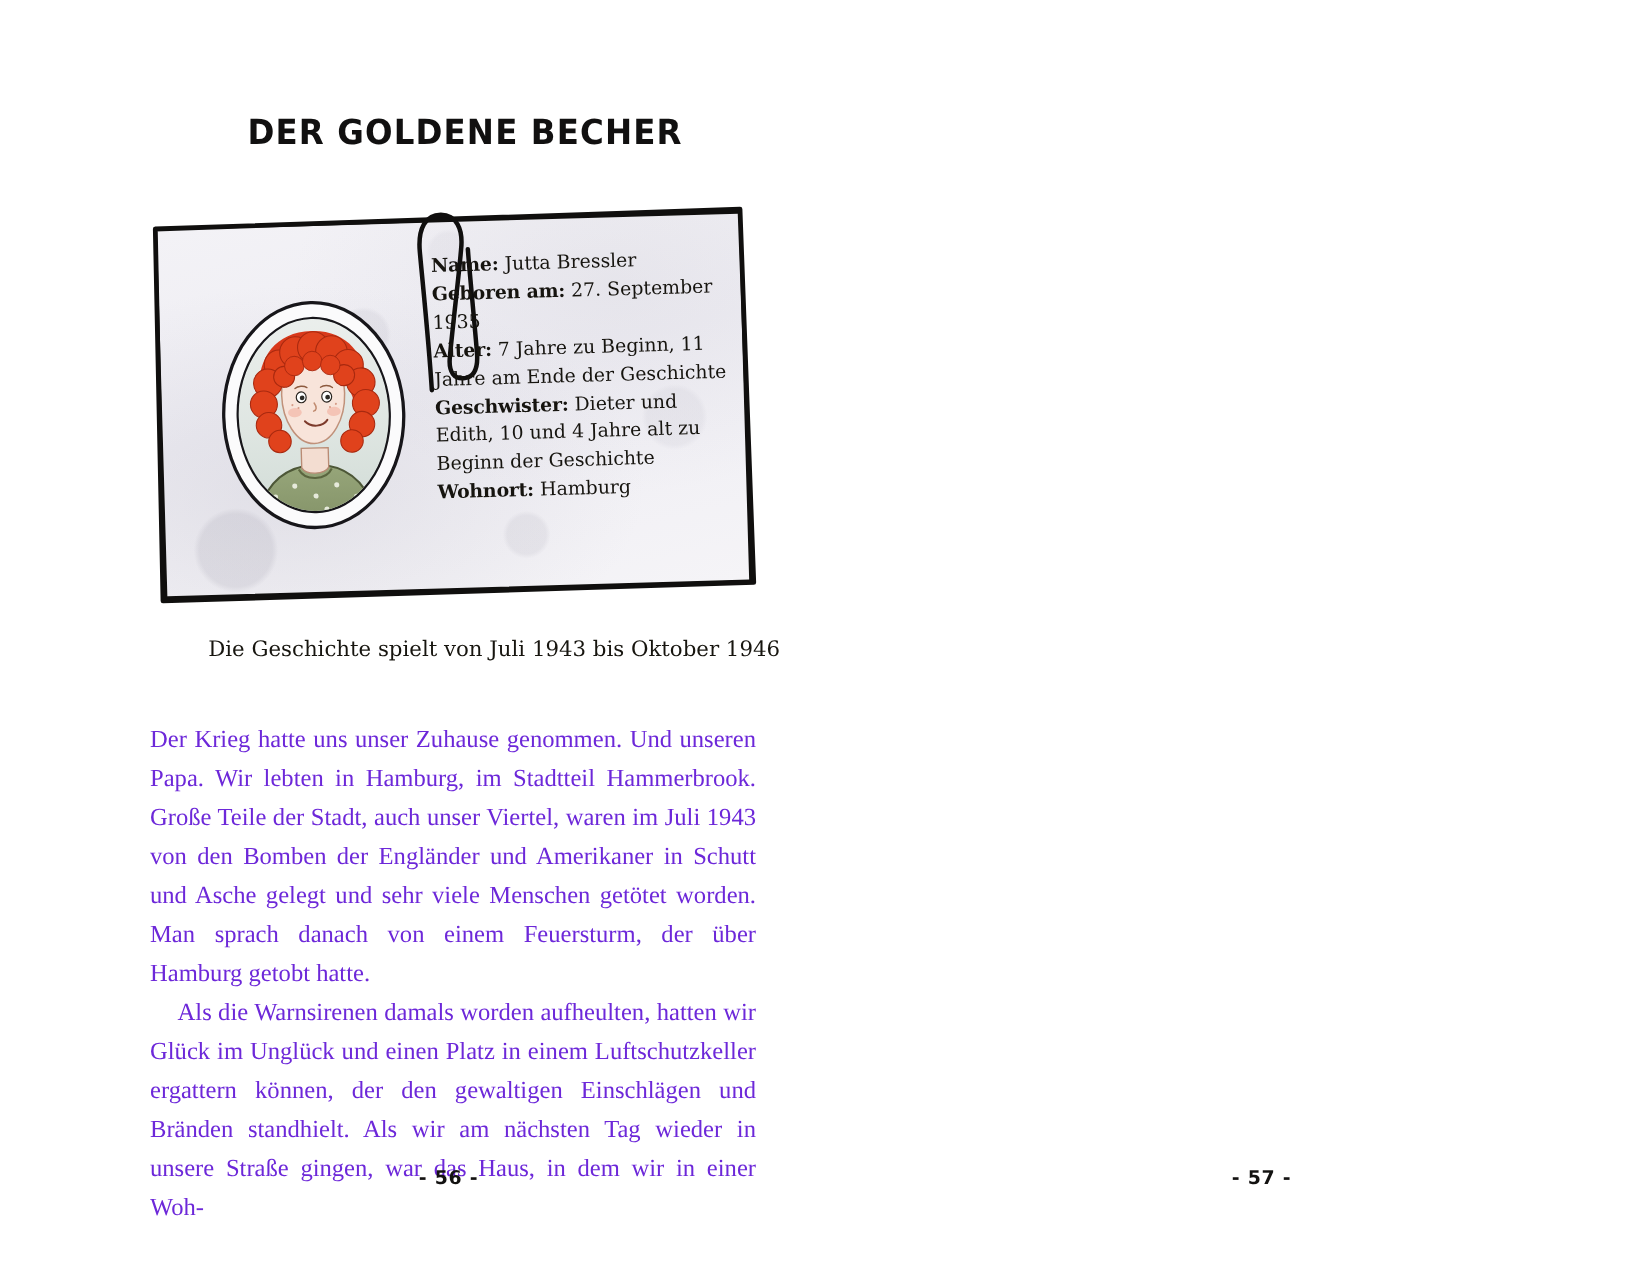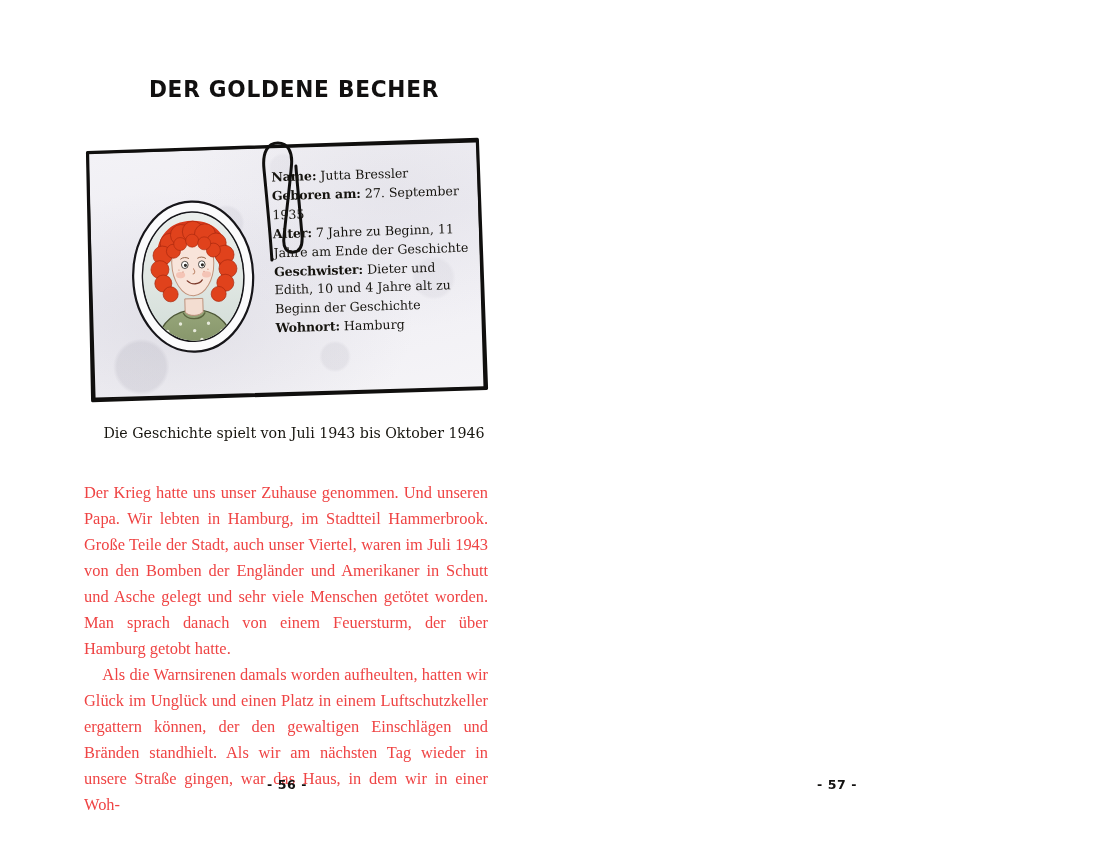--- a/index.html
+++ b/index.html
@@ -23,21 +23,21 @@
   }
 
   .page {
     position: relative;
     width: 550px;
     height: 845px;
     box-sizing: border-box;
   }
 
   
-  .page-left   { padding: 0 62px 0 84px; }
+  .page-left   { padding: 0 62px 0 84px; margin-left: 16px; }
   .page-right  { padding: 0 78px 0 58px; }
 
   .chapter-title {
     position: absolute;
     left: 84px;
     top: 76px;
     width: 420px;
     font-family: "DejaVu Sans", "Liberation Sans", sans-serif;
     font-weight: 700;
     font-size: 23px;
@@ -130,34 +130,34 @@
   .card-fields b {
     font-weight: 700;
     letter-spacing: -0.01em;
   }
 
   .card-caption {
     position: absolute;
     left: 84px;
     top: 425px;
     width: 420px;
-    text-align: center;
+    text-align: right;
     font-family: "DejaVu Serif", "Liberation Serif", serif;
     font-size: 14.2px;
     color: #17150f;
     white-space: nowrap;
   }
 
   
   .body-text {
     position: absolute;
     font-size: 16.4px;
     line-height: 1.585;
     text-align: justify;
-    color: #ef4444;
+    color: #6d28d9;
     hyphens: none;
   }
   .body-left {
     left: 84px;
     top: 480px;
     width: 404px;
   }
   .body-text p { margin: 0; }
   .body-text p.indent { text-indent: 1.12em; }
 

